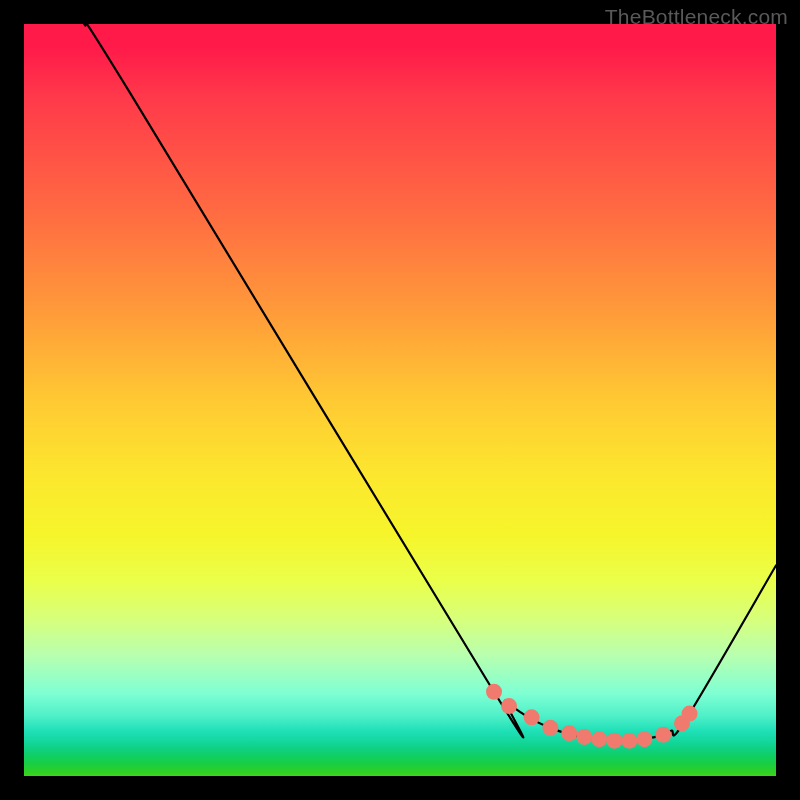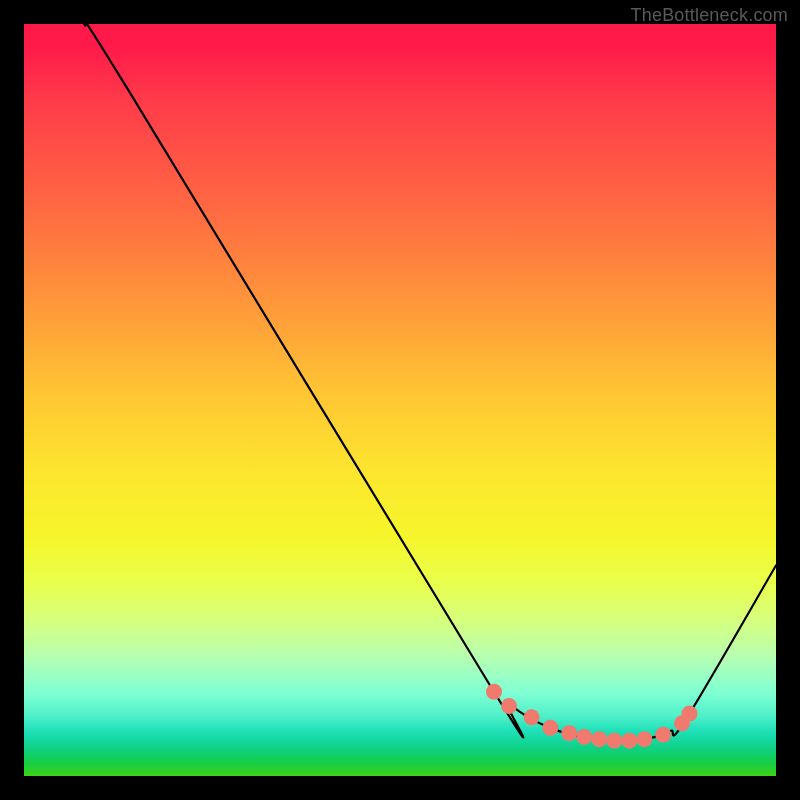--- a/index.html
+++ b/index.html
@@ -48,21 +48,21 @@
   svg.chart {
     position: absolute;
     left: 0; top: 0;
     width: 100%; height: 100%;
   }
   .watermark {
     position: absolute;
     top: 5px;
     right: 12px;
     color: #595959;
-    font-size: 18px;
+    font-size: 21px;
     letter-spacing: 0.2px;
     font-weight: 400;
   }
 </style>
 </head>
 <body>
 
 <div class="frame">
   <div class="gradient"></div>
   <svg class="chart" viewBox="0 0 752 752">

